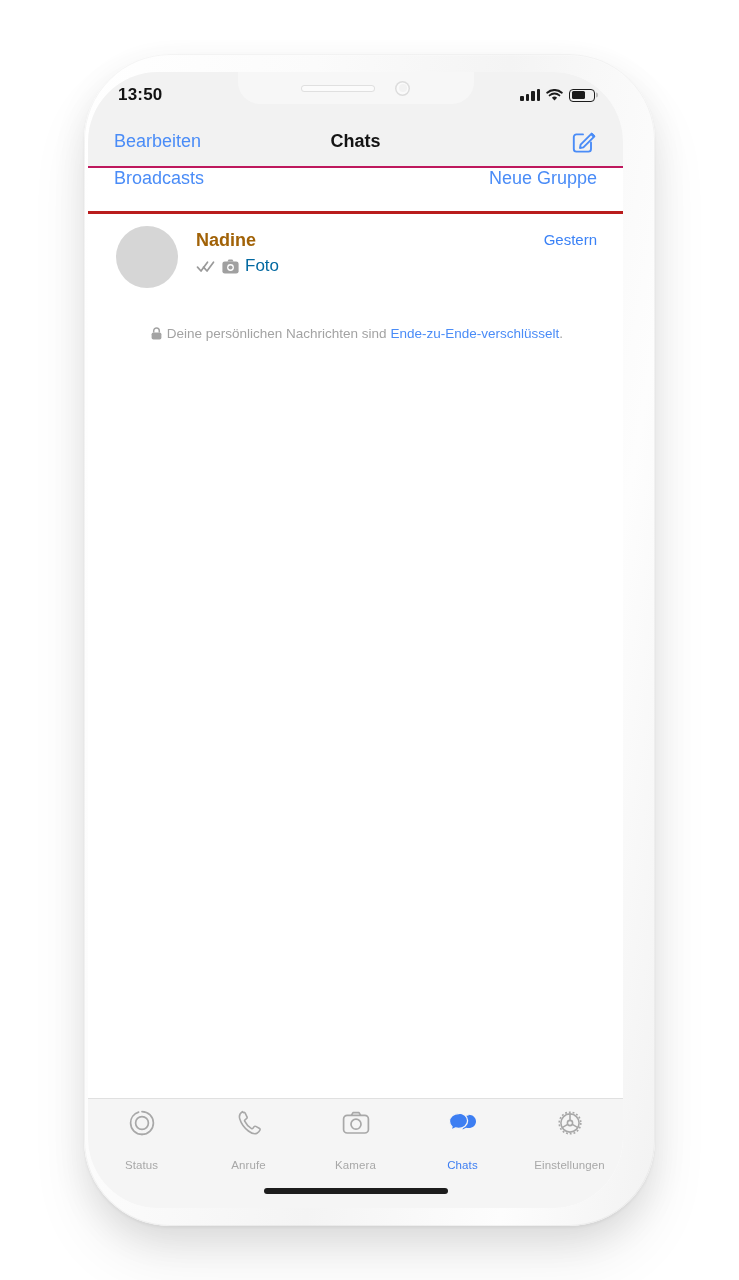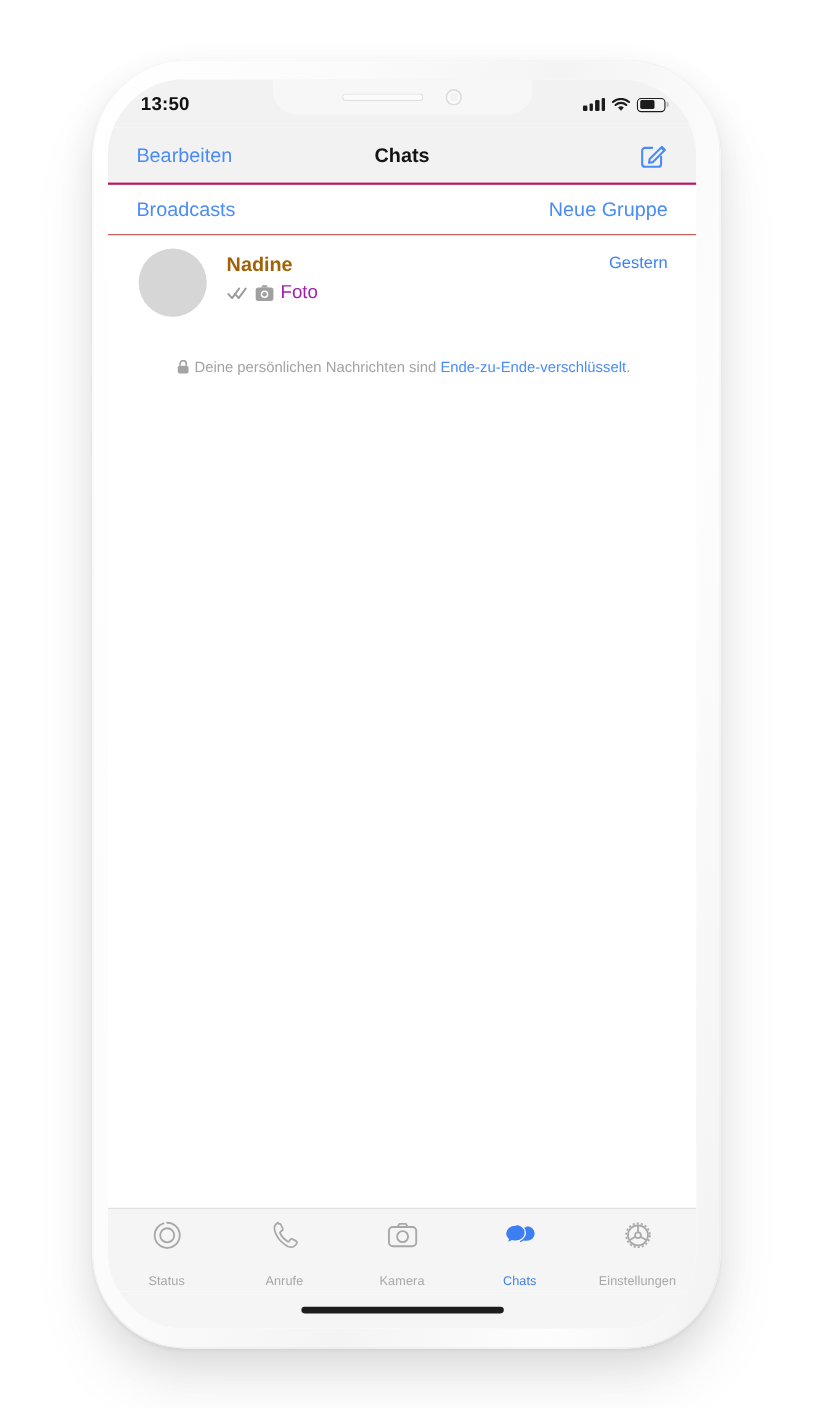--- a/index.html
+++ b/index.html
@@ -47,21 +47,21 @@
     box-shadow: 0 0 0 1px rgba(0,0,0,0.035);
   }
   .hw-silent  { left: 82px;  top: 206px; width: 5px;  height: 30px; border-radius: 3px 0 0 3px; }
   .hw-volup   { left: 81px;  top: 262px; width: 6px;  height: 58px; border-radius: 3px 0 0 3px; }
   .hw-voldown { left: 81px;  top: 338px; width: 6px;  height: 58px; border-radius: 3px 0 0 3px; }
   .hw-power   { right: 81px; top: 308px; width: 6px;  height: 122px; border-radius: 0 3px 3px 0; }
 
   
   .screen {
     position: absolute;
-    left: 98px;
+    left: 88px;
     top: 72px;
     width: 535px;
     height: 1136px;
     border-radius: 70px;
     background: #ffffff;
     overflow: hidden;
     display: flex;
     flex-direction: column;
   }
 
@@ -186,25 +186,24 @@
     transform: translateX(-50%);
   }
   .nav-bar { position: relative; }
   .compose-icon { width: 26px; height: 26px; display:block; }
 
   
   .sub-bar {
     height: 46px;
     background: #ffffff;
     display: flex;
-    align-items: center;
     justify-content: space-between;
     padding: 0 26px;
     box-sizing: border-box;
-    border-bottom: 1px solid #b91c1c;
+    border-bottom: 3px solid #b91c1c;
     flex: none;
   }
   .sub-bar span {
     font-size: 18px;
     color: #4a8cf7;
   }
 
   
   .chat-list { flex: 1 1 auto; background: #ffffff; overflow: hidden; }
   .chat-row {
@@ -234,21 +233,21 @@
   .chat-preview {
     display: flex;
     align-items: center;
     gap: 6px;
     margin-top: 4px;
   }
   .ticks { width: 20px; height: 13px; display: block; flex: none; }
   .cam-icon { width: 17px; height: 15px; display: block; flex: none; }
   .preview-text {
     font-size: 17px;
-    color: #a21caf;
+    color: #0369a1;
     white-space: nowrap;
     overflow: hidden;
     text-overflow: ellipsis;
     text-align: right;
   }
   .chat-time {
     font-size: 15px;
     color: #3b82f6;
     flex: none;
     padding-top: 5px;

